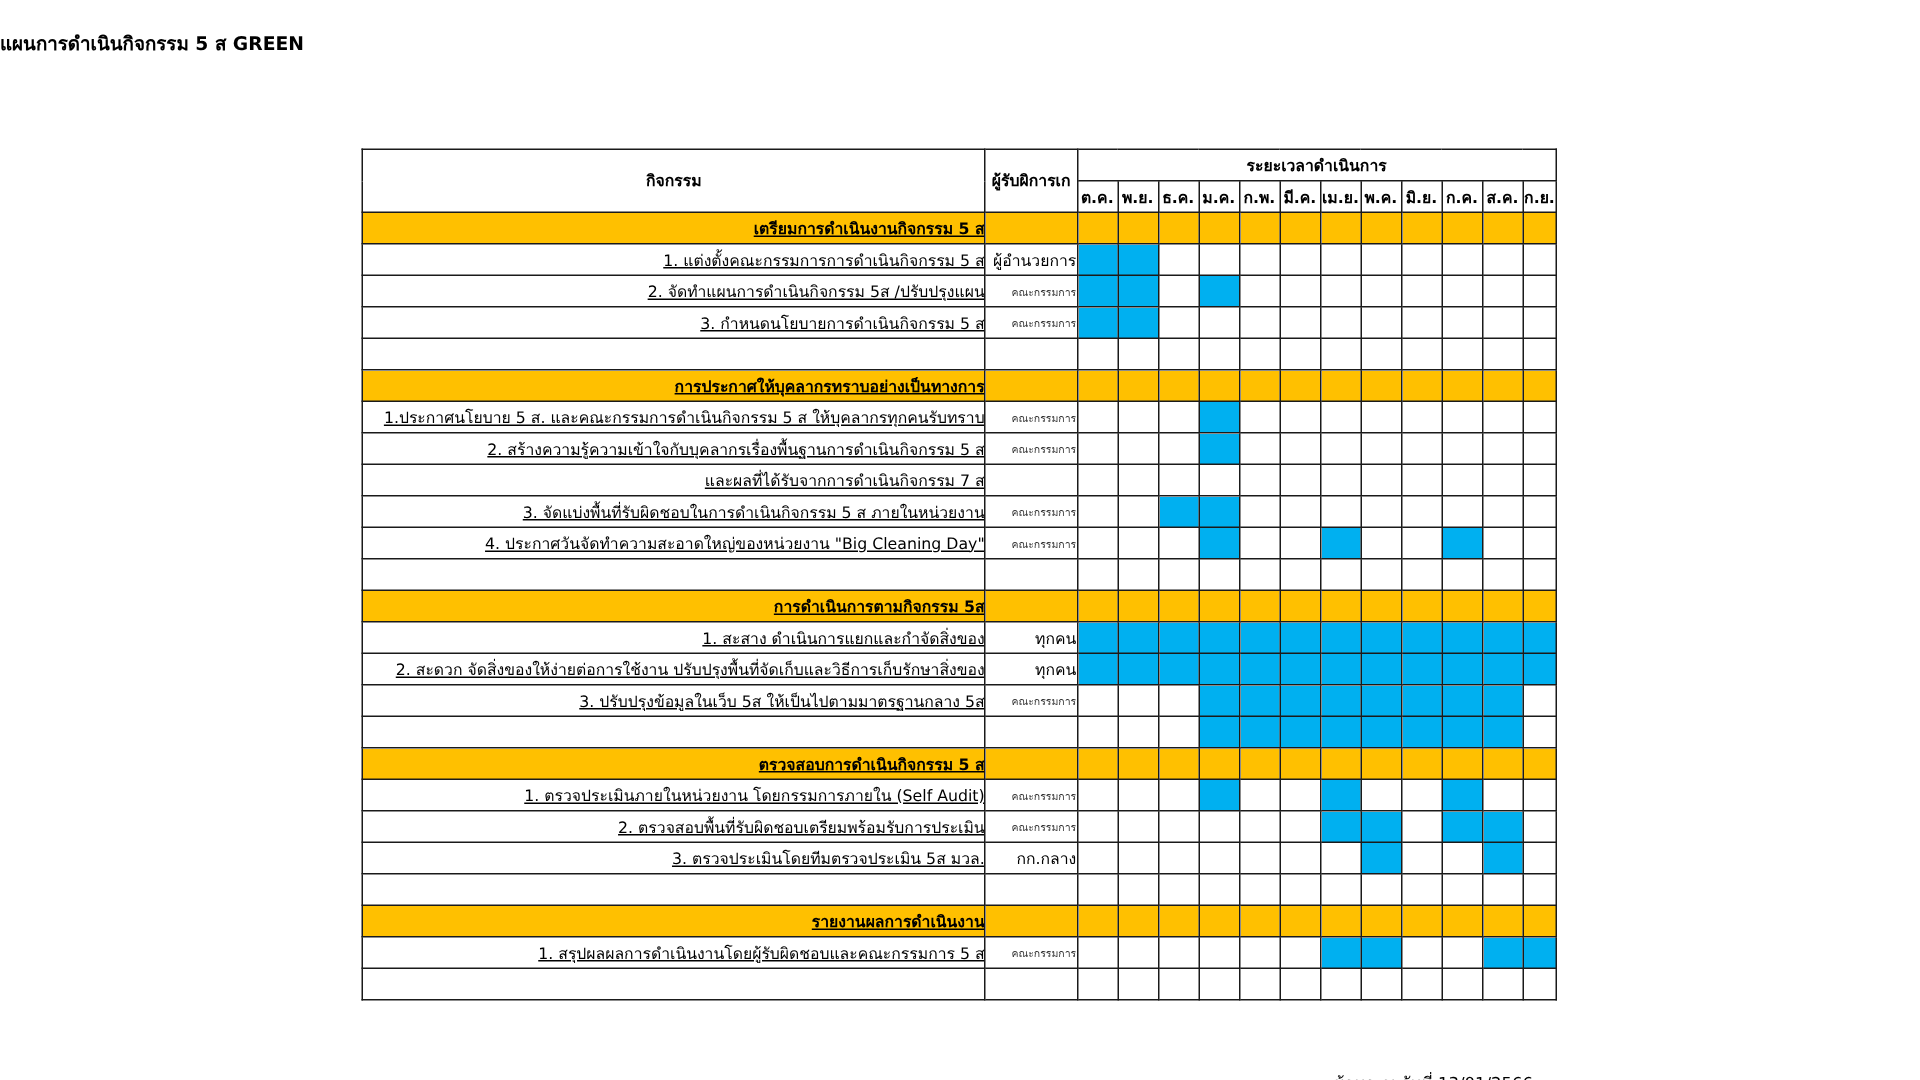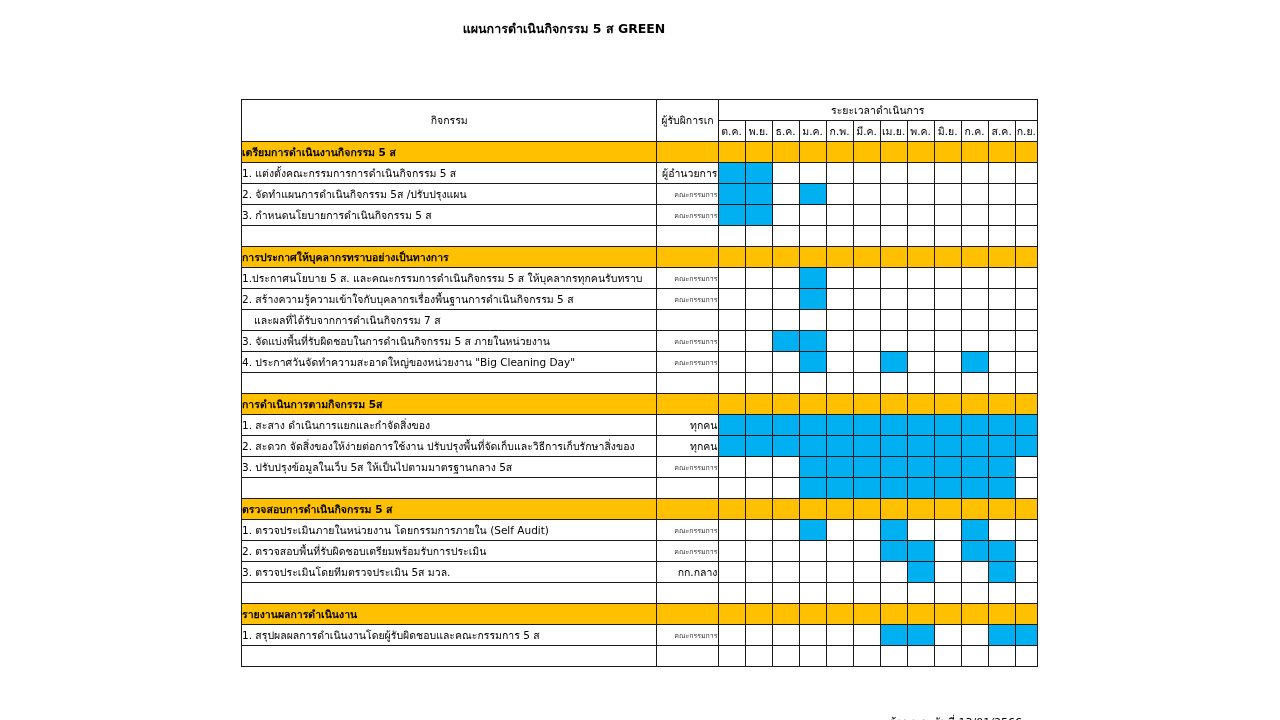--- a/index.html
+++ b/index.html
@@ -1,29 +1,29 @@
 <!DOCTYPE html>
 <html><head>
 <meta charset="utf-8">
 <style>
   html, body { margin: 0; padding: 0; background: #ffffff; }
   body { width: 1280px; height: 720px; position: relative; overflow: hidden;
          font-family: "DejaVu Sans", "Liberation Sans", sans-serif; color: #000; }
-  .titles { position: absolute; left: 0; top: 18px; width: 1128px; text-align: center; }
+  .titles { position: absolute; left: 0; top: 18px; width: 1128px; text-align: left; }
   .titles div { font-size: 12.5px; font-weight: bold; height: 22px; line-height: 22px; }
   table.plan { position: absolute; left: 241px; top: 99px; border-collapse: collapse;
                table-layout: fixed; width: 797px; }
   table.plan td, table.plan th { border: 1.5px solid #1a1a1a; padding: 0; height: 20px;
                font-size: 10.5px; white-space: nowrap; overflow: hidden; }
-  table.plan th { font-weight: normal; background: #fff; text-align: center; }
+  table.plan th { font-weight: bold; background: #fff; text-align: center; }
   col.c-act { width: 415px; }
   col.c-resp { width: 61px; }
   col.c-m { width: 27px; }
   col.c-m-last { width: 22px; }
-  td.act { text-align: left; padding-left: 2px; }
+  td.act { text-align: right; padding-left: 2px; text-decoration: underline; }
   td.act.indent { padding-left: 12px; }
   td.resp { text-align: right; }
   td.resp.small { font-size: 7px; color: #333; }
   tr.section td { background: #ffc000; font-weight: bold; }
   td.on { background: #00b0f0; }
   th.month { font-size: 9.5px; }
   .footer { position: absolute; right: 258px; top: 682px; font-size: 11px; margin-top: 31px; }
 </style>
 </head>
 <body>

